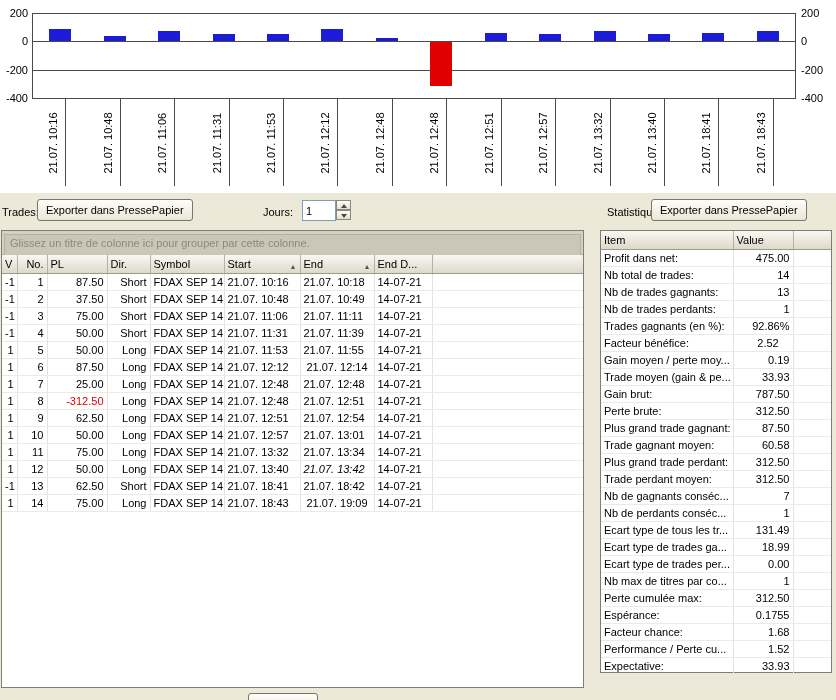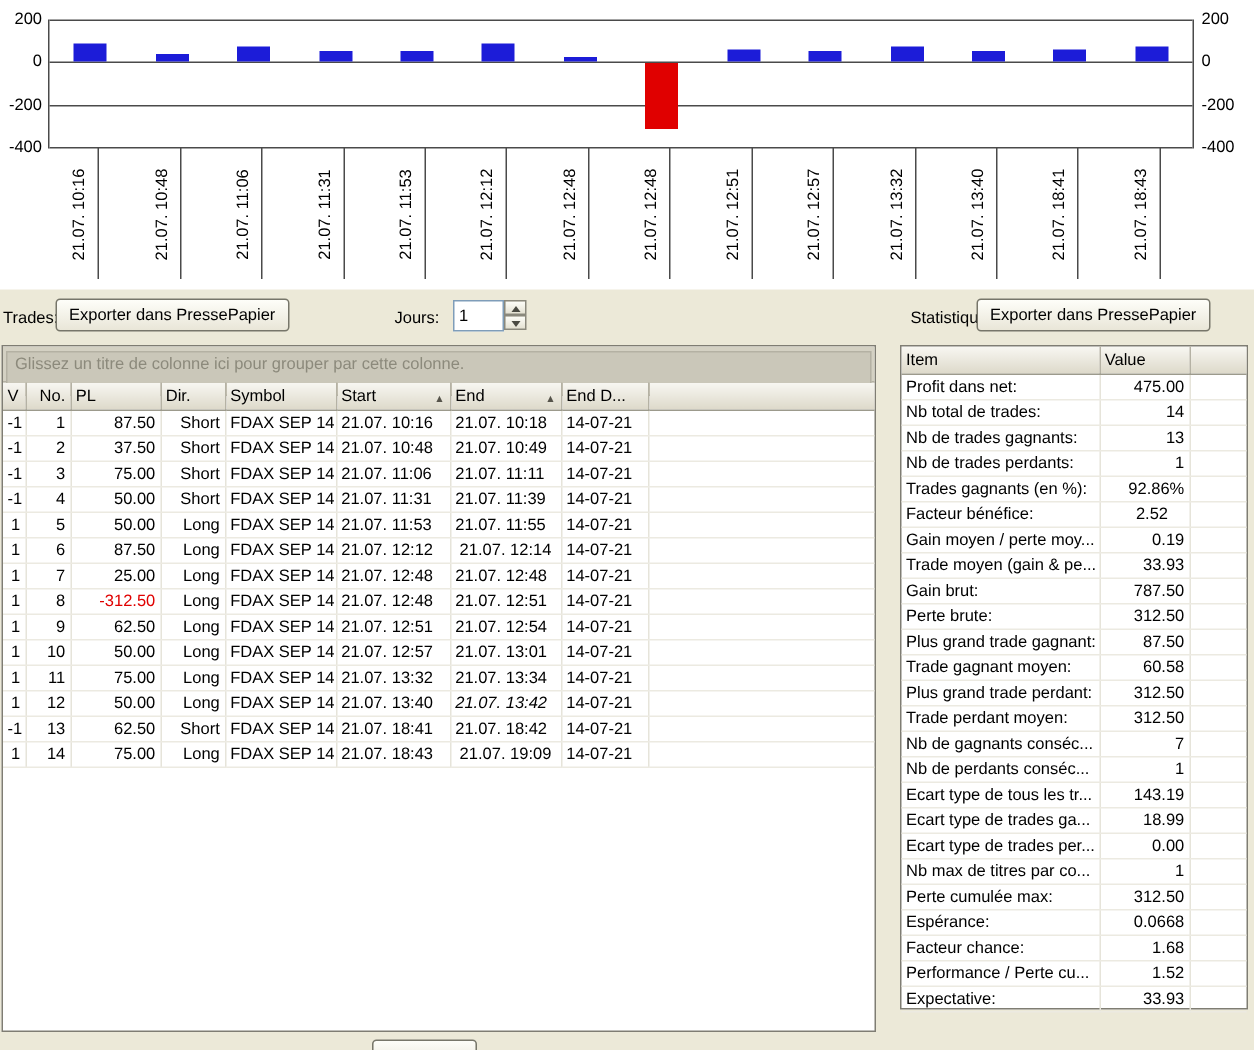--- a/index.html
+++ b/index.html
@@ -426,21 +426,21 @@
           <td style="text-align: right;">7</td>
           <td></td>
         </tr>
         <tr>
           <td>Nb de perdants conséc...</td>
           <td style="text-align: right;">1</td>
           <td></td>
         </tr>
         <tr>
           <td>Ecart type de tous les tr...</td>
-          <td style="text-align: right;">143.19</td>
+          <td style="text-align: right;">131.49</td>
           <td></td>
         </tr>
         <tr>
           <td>Ecart type de trades ga...</td>
           <td style="text-align: right;">18.99</td>
           <td></td>
         </tr>
         <tr>
           <td>Ecart type de trades per...</td>
           <td style="text-align: right;">0.00</td>
@@ -451,21 +451,21 @@
           <td style="text-align: right;">1</td>
           <td></td>
         </tr>
         <tr>
           <td>Perte cumulée max:</td>
           <td style="text-align: right;">312.50</td>
           <td></td>
         </tr>
         <tr>
           <td>Espérance:</td>
-          <td style="text-align: right;">0.0668</td>
+          <td style="text-align: right;">0.1755</td>
           <td></td>
         </tr>
         <tr>
           <td>Facteur chance:</td>
           <td style="text-align: right;">1.68</td>
           <td></td>
         </tr>
         <tr>
           <td>Performance / Perte cu...</td>
           <td style="text-align: right;">1.52</td>

